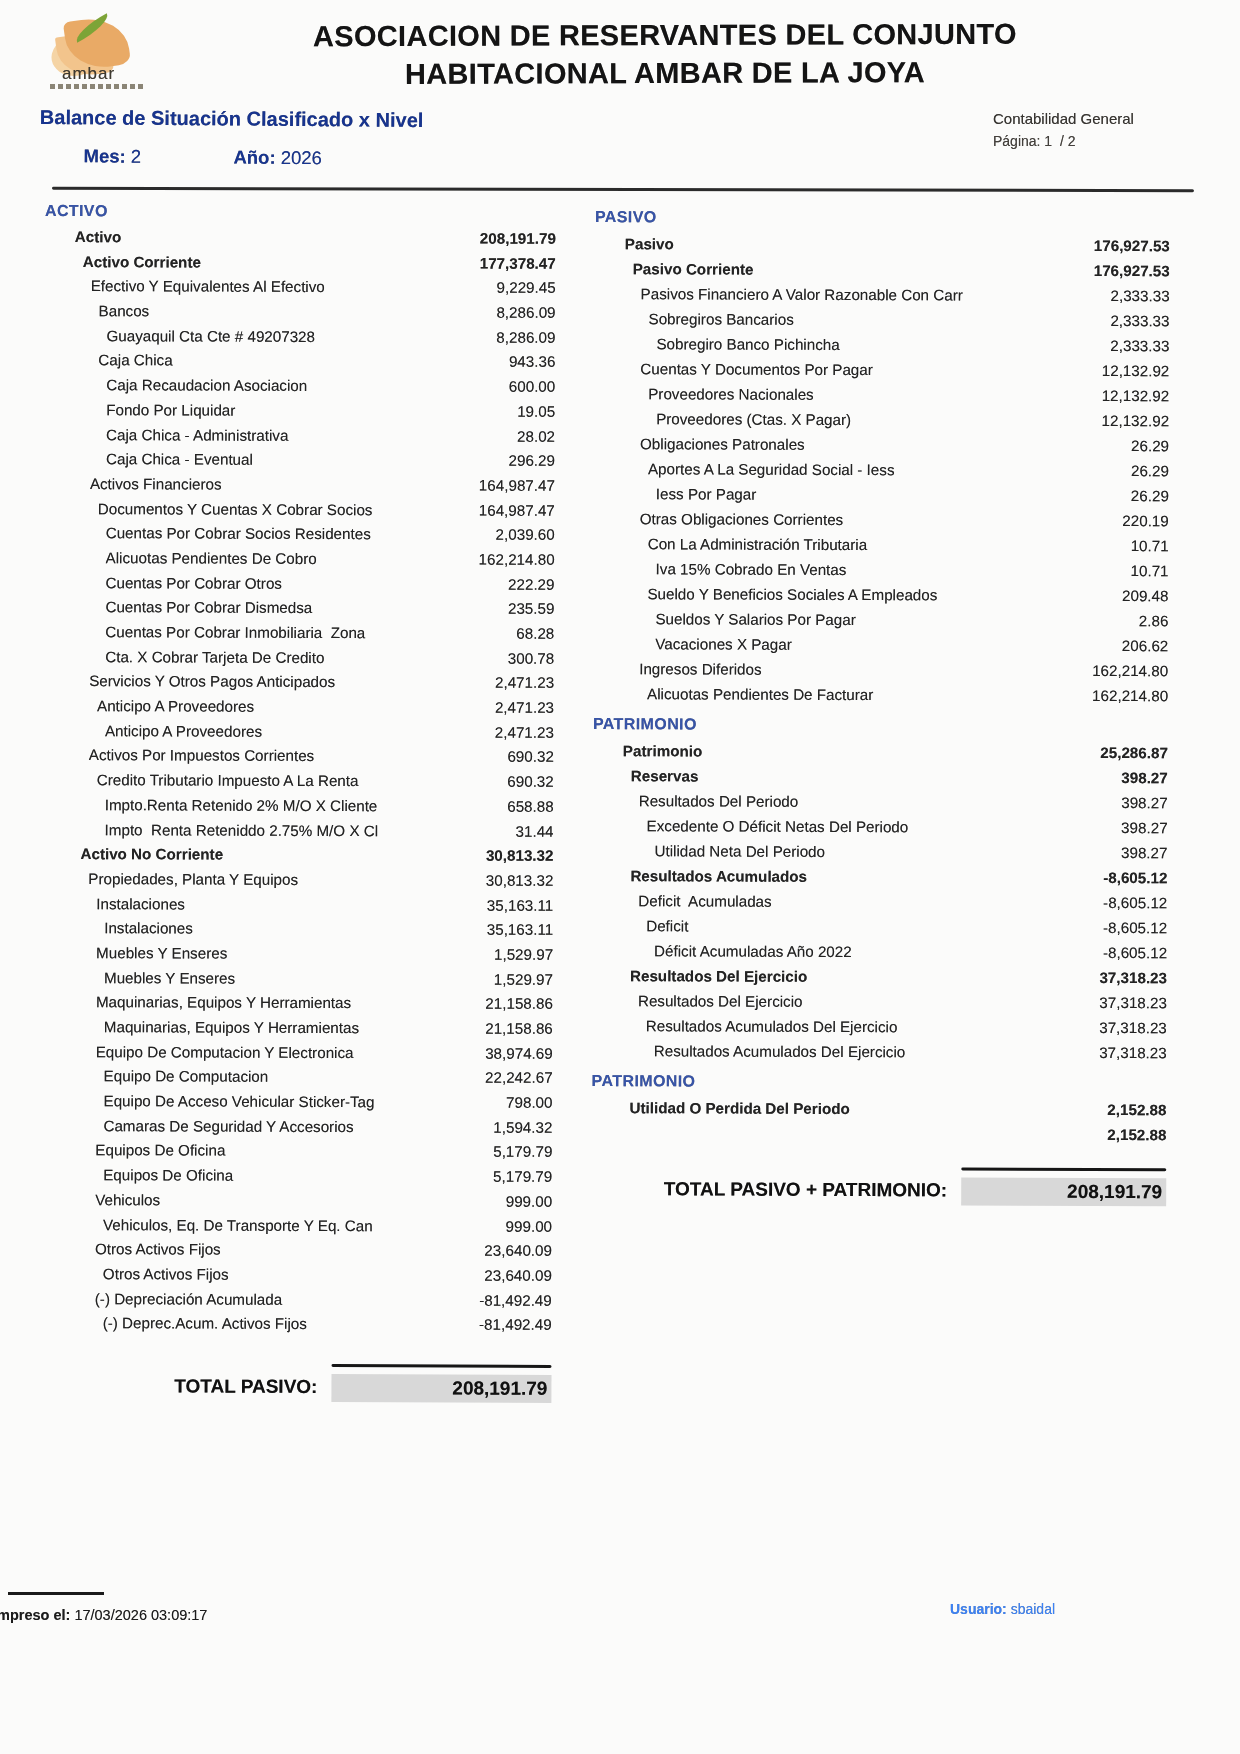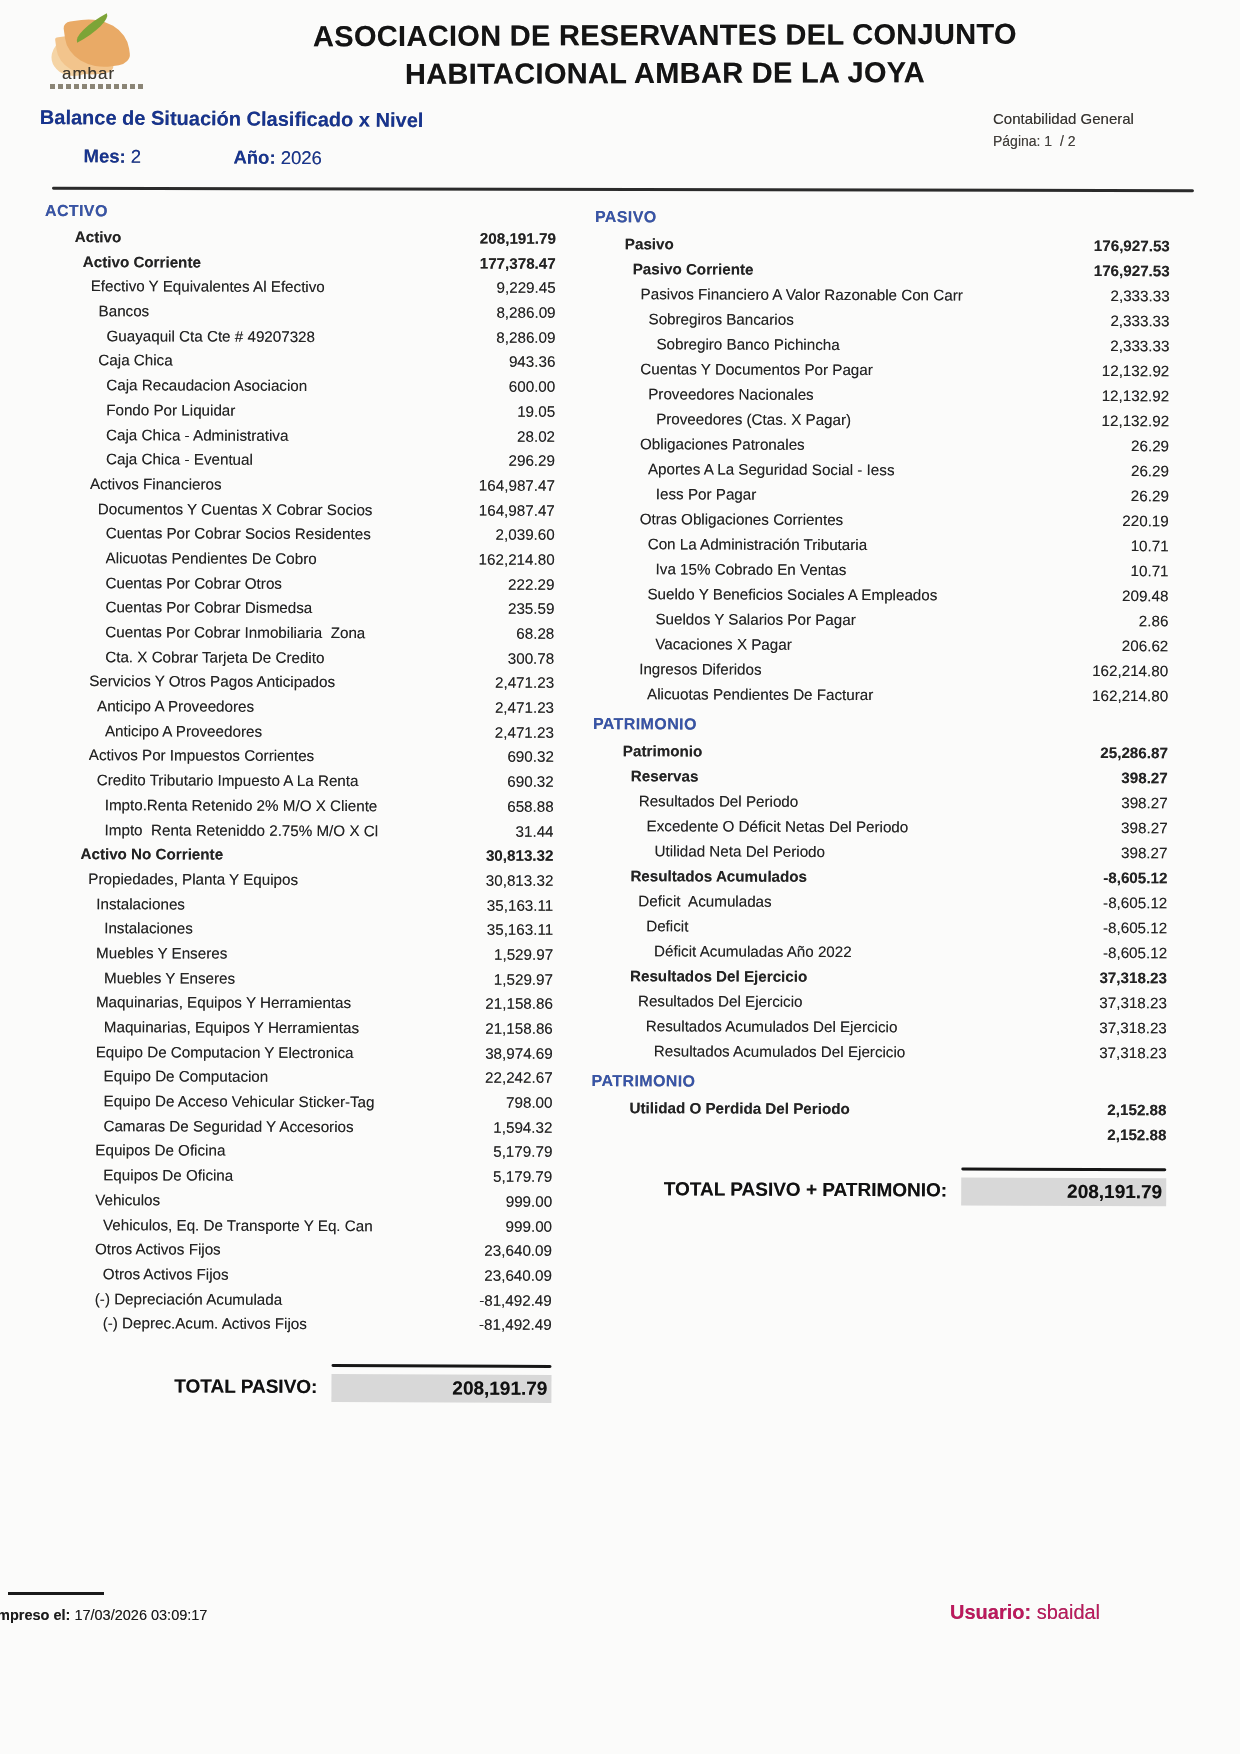--- a/index.html
+++ b/index.html
@@ -64,21 +64,21 @@
     text-align:right;padding:3px 4px 3px 0;}
   .total-left{margin-top:27px;}
   .total-left .total-box{width:220px;}
   .total-right{margin-top:21px;}
   .total-right .total-box{width:205px;}
 
   
   .footer-line{position:absolute;left:8px;top:1592px;width:96px;height:3px;background:#1a1a1a;}
   .footer-printed{position:absolute;left:-7px;top:1607px;font-size:14.5px;color:#1c1c1c;}
   .footer-printed .lab{font-weight:700;}
-  .footer-user{position:absolute;left:950px;top:1601px;font-size:20px;color:#be185d;}
+  .footer-user{position:absolute;left:950px;top:1601px;font-size:14px;color:#3b82f6;}
   .footer-user .lab{font-weight:700;}
 </style>
 </head>
 <body>
 
 <div class="page">
 
   <div class="logo">
     <div class="blob2"></div>
     <div class="blob1"></div>

